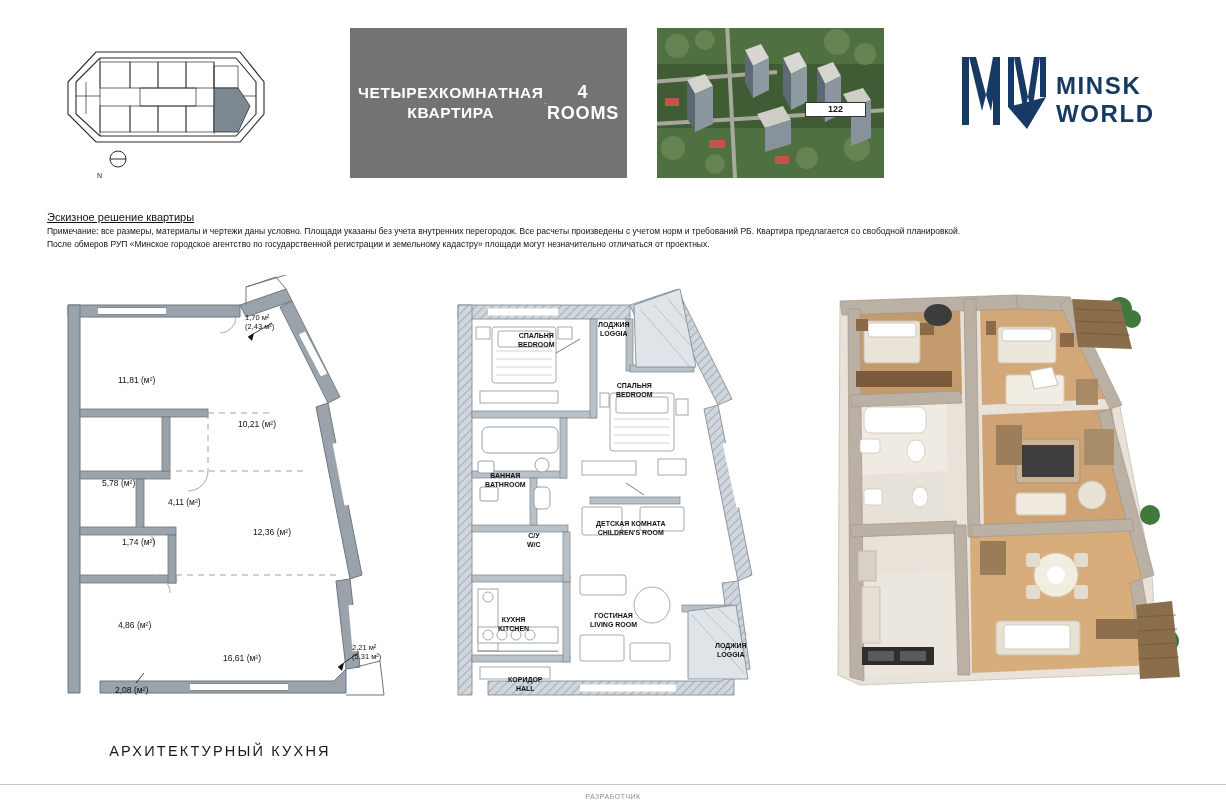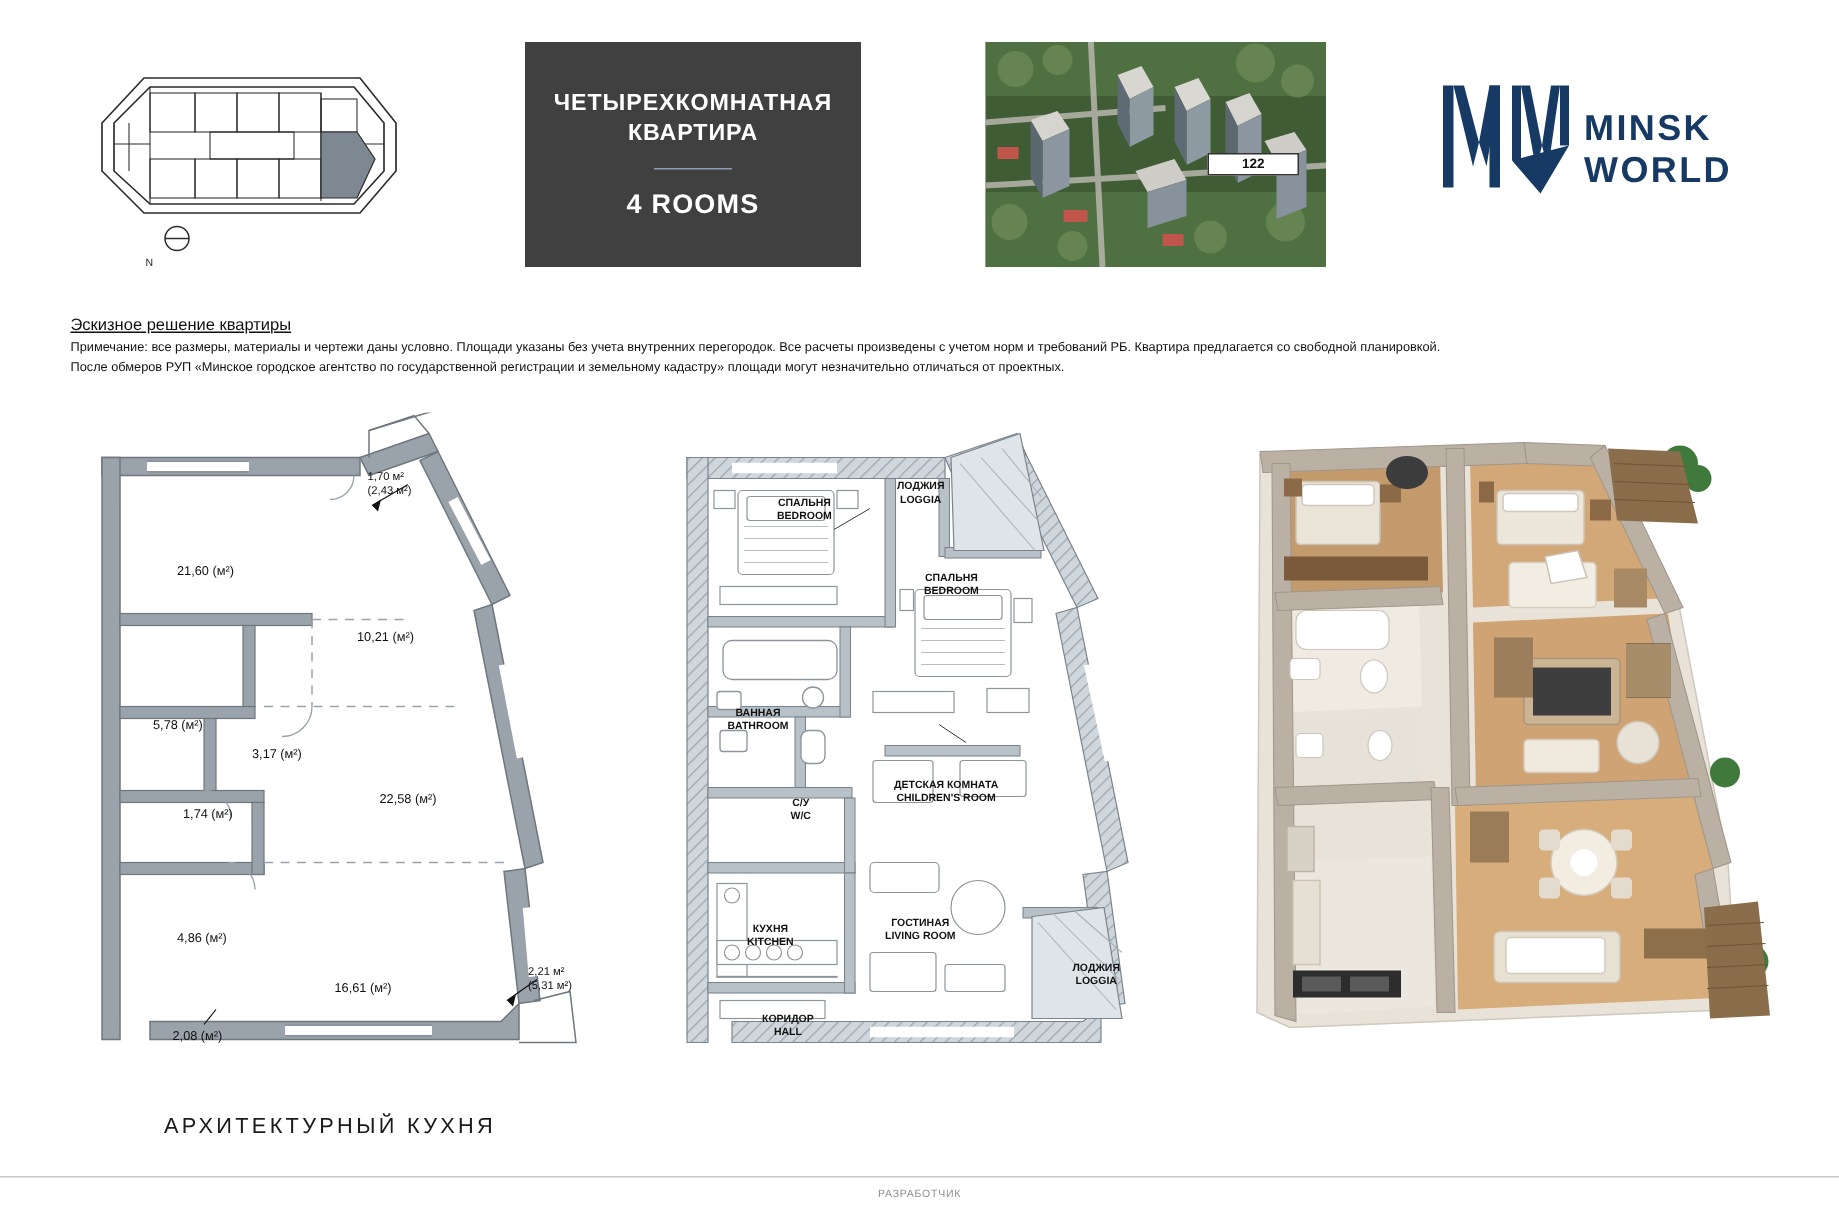--- a/index.html
+++ b/index.html
@@ -23,23 +23,23 @@
     position:absolute; left:50px; top:22px; width:230px; height:150px;
   }
   .keyplan svg { display:block; }
   .north-label {
     position:absolute; left:47px; top:150px;
     font-size:7px; color:#222;
   }
 
   
   .title-block {
-    position:absolute; left:350px; top:28px; width:224px; height:150px;
-    background:#404040; color:#fff;
-    display:flex; flex-direction:column; align-items:center; justify-content:center;
+    position:absolute; left:350px; top:28px; width:277px; height:150px;
+    background:#737373; color:#fff;
+    display:flex; flex-direction:row; align-items:center; justify-content:center;
     padding:10px 8px;
   }
   .title-ru {
     font-size:15.5px; font-weight:bold; letter-spacing:.6px;
     text-align:center; line-height:1.3;
   }
   .title-rule {
     width:52px; height:1px; background:#8c9bb5; margin:13px 0;
   }
   .title-en {
@@ -309,25 +309,25 @@
       <g fill="#111">
         <polygon points="208,62 214,58 212,66"></polygon>
         <polygon points="298,392 304,388 302,396"></polygon>
       </g>
     </svg>
 
     
     <div class="area-label small" style="left:205px; top:38px;">
       <span>1,70 м²</span><br><span>(2,43 м²)</span>
     </div>
-    <div class="area-label" style="left:78px;  top:100px;">21,60 (м²)</div>
+    <div class="area-label" style="left:78px;  top:100px;">11,81 (м²)</div>
     <div class="area-label" style="left:198px; top:144px;">10,21 (м²)</div>
     <div class="area-label" style="left:62px;  top:203px;">5,78 (м²)</div>
-    <div class="area-label" style="left:128px; top:222px;">3,17 (м²)</div>
-    <div class="area-label" style="left:213px; top:252px;">22,58 (м²)</div>
+    <div class="area-label" style="left:128px; top:222px;">4,11 (м²)</div>
+    <div class="area-label" style="left:213px; top:252px;">12,36 (м²)</div>
     <div class="area-label" style="left:82px;  top:262px;">1,74 (м²)</div>
     <div class="area-label" style="left:78px;  top:345px;">4,86 (м²)</div>
     <div class="area-label" style="left:183px; top:378px;">16,61 (м²)</div>
     <div class="area-label" style="left:75px;  top:410px;">2,08 (м²)</div>
     <div class="area-label small" style="left:312px; top:368px;">
       <span>2,21 м²</span><br><span>(5,31 м²)</span>
     </div>
 
     <div class="caption">АРХИТЕКТУРНЫЙ КУХНЯ</div>
   </div>

